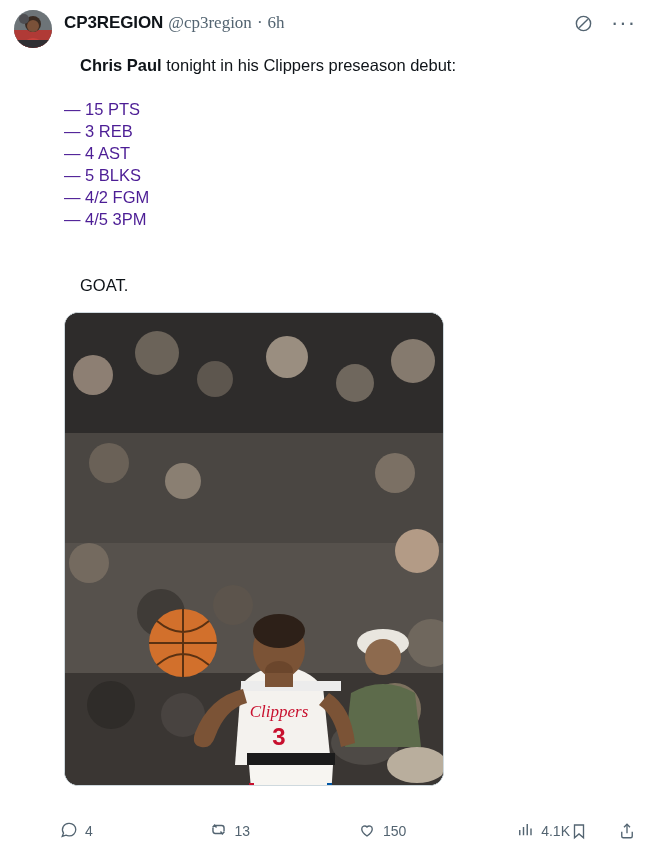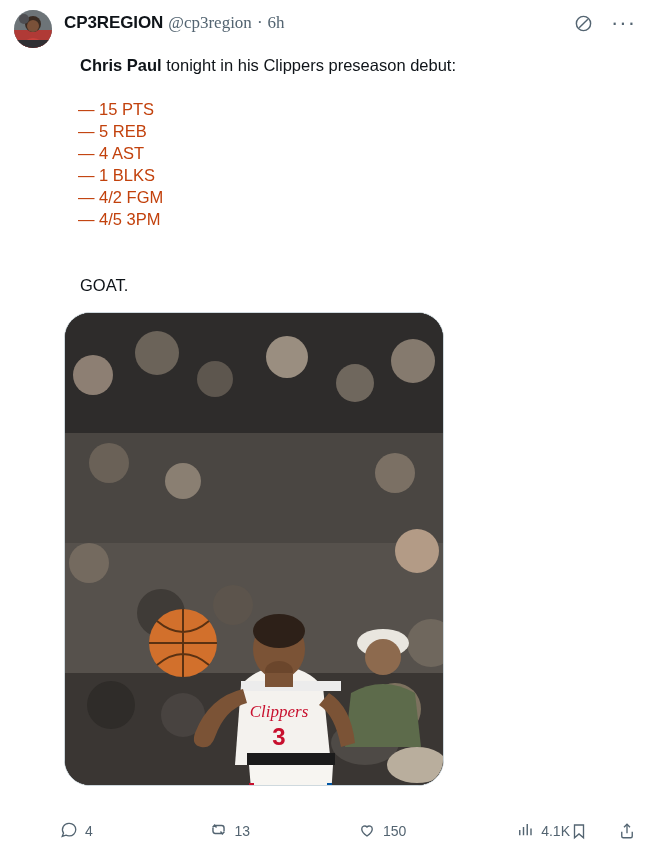--- a/index.html
+++ b/index.html
@@ -87,28 +87,27 @@
     font-size: 16.5px;
     line-height: 22px;
     color: #0f1419;
     margin-left: 16px;
   }
   .tweet-line.bold-lead b { font-weight: bold; }
   .blank-line { height: 22px; }
   .stat-line {
     font-size: 16.5px;
     line-height: 22px;
-    color: #c2410c;
-    margin-left: 14px;
+    color: #4c1d95;
   }
   .media {
     margin-top: 16px;
     width: 378px;
     height: 472px;
-    border-radius: 26px;
+    border-radius: 14px;
     border: 1px solid #cfd9de;
     overflow: hidden;
     position: relative;
     background: #2b2b2b;
   }
   .media svg { display: block; }
   .actions {
     position: absolute;
     left: 60px;
     right: 18px;
@@ -175,23 +174,23 @@
 
   <div class="body">
 
     <div class="tweet-line bold-lead">
       <b>Chris Paul</b><span> tonight in his Clippers preseason debut:</span>
     </div>
 
     <div class="blank-line"></div>
 
     <div class="stat-line">— 15 PTS</div>
-    <div class="stat-line">— 5 REB</div>
+    <div class="stat-line">— 3 REB</div>
     <div class="stat-line">— 4 AST</div>
-    <div class="stat-line">— 1 BLKS</div>
+    <div class="stat-line">— 5 BLKS</div>
     <div class="stat-line">— 4/2 FGM</div>
     <div class="stat-line">— 4/5 3PM</div>
 
     <div class="blank-line"></div>
 
 
     <div class="blank-line"></div>
 
     <div class="tweet-line">GOAT.</div>
 

